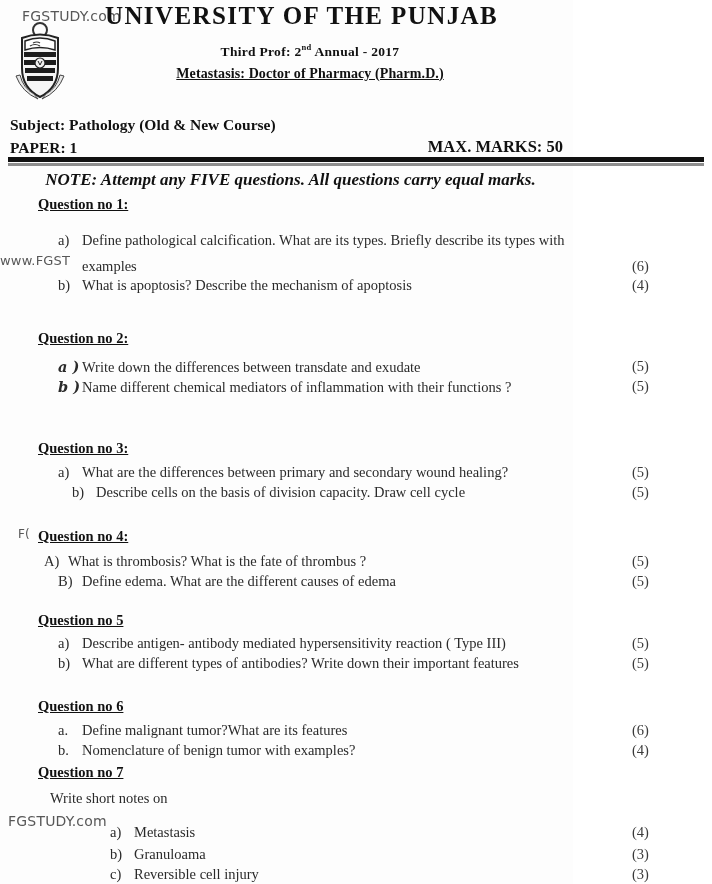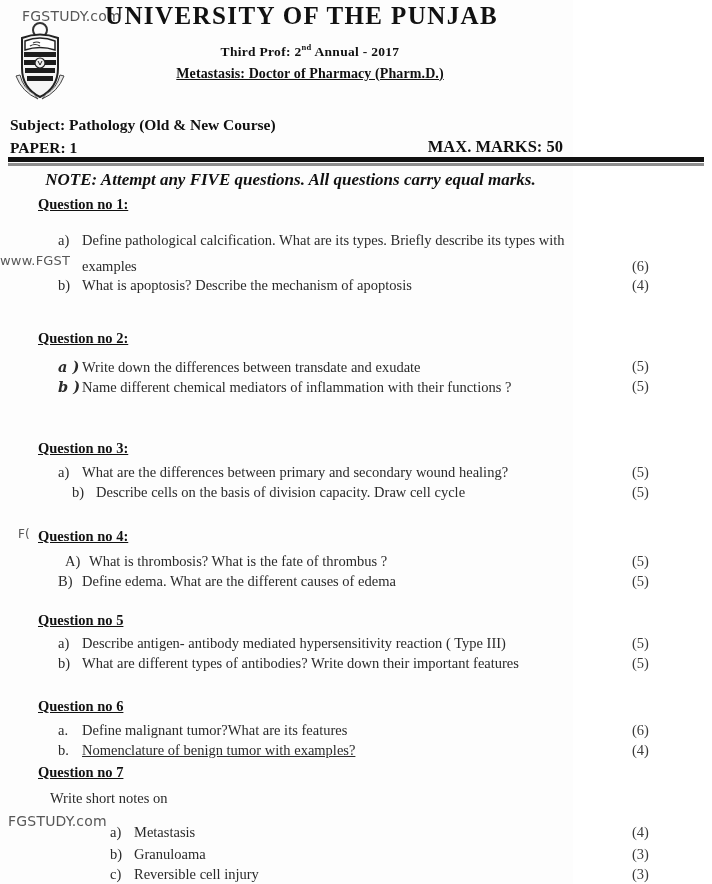--- a/index.html
+++ b/index.html
@@ -266,33 +266,33 @@
       <div class="q-item" style="top: 358px; left: 58px;"><span class="q-label script">a )</span><span>Write down the differences between transdate and exudate</span></div>
       <div class="q-mark" style="top: 358px;">(5)</div>
       <div class="q-item" style="top: 378px; left: 58px;"><span class="q-label script">b )</span><span>Name different chemical mediators of inflammation with their functions ?</span></div>
       <div class="q-mark" style="top: 378px;">(5)</div>
       <div class="q-head" style="top: 440px;">Question no 3:</div>
       <div class="q-item" style="top: 464px; left: 58px;"><span class="q-label">a)</span><span>What are the differences between primary and secondary wound healing?</span></div>
       <div class="q-mark" style="top: 464px;">(5)</div>
       <div class="q-item" style="top: 484px; left: 72px;"><span class="q-label">b)</span><span>Describe cells on the basis of division capacity. Draw cell cycle</span></div>
       <div class="q-mark" style="top: 484px;">(5)</div>
       <div class="q-head" style="top: 528px;">Question no 4:</div>
-      <div class="q-item" style="top: 553px; left: 65px;"><span class="q-label">A)</span><span>What is thrombosis? What is the fate of thrombus ?</span></div>
+      <div class="q-item" style="top: 553px; left: 44px;"><span class="q-label">A)</span><span>What is thrombosis? What is the fate of thrombus ?</span></div>
       <div class="q-mark" style="top: 553px;">(5)</div>
       <div class="q-item" style="top: 573px; left: 58px;"><span class="q-label">B)</span><span>Define edema. What are the different causes of edema</span></div>
       <div class="q-mark" style="top: 573px;">(5)</div>
       <div class="q-head" style="top: 612px;">Question no 5</div>
       <div class="q-item" style="top: 635px; left: 58px;"><span class="q-label">a)</span><span>Describe antigen- antibody mediated hypersensitivity reaction ( Type III)</span></div>
       <div class="q-mark" style="top: 635px;">(5)</div>
       <div class="q-item" style="top: 655px; left: 58px;"><span class="q-label">b)</span><span>What are different types of antibodies? Write down their important features</span></div>
       <div class="q-mark" style="top: 655px;">(5)</div>
       <div class="q-head" style="top: 698px; text-align: right;">Question no 6</div>
       <div class="q-item" style="top: 722px; left: 58px;"><span class="q-label">a.</span><span>Define malignant tumor?What are its features</span></div>
       <div class="q-mark" style="top: 722px;">(6)</div>
-      <div class="q-item" style="top: 742px; left: 58px; text-decoration: underline;"><span class="q-label">b.</span><span>Nomenclature of benign tumor with examples?</span></div>
+      <div class="q-item" style="top: 742px; left: 58px;"><span class="q-label">b.</span><span>Nomenclature of benign tumor with examples?</span></div>
       <div class="q-mark" style="top: 742px;">(4)</div>
       <div class="q-head" style="top: 764px;">Question no 7</div>
       <div class="writenotes" style="top: 790px;">Write short notes on</div>
       <div class="q-item" style="top: 824px; left: 110px;"><span class="q-label">a)</span><span>Metastasis</span></div>
       <div class="q-mark" style="top: 824px;">(4)</div>
       <div class="q-item" style="top: 846px; left: 110px;"><span class="q-label">b)</span><span>Granuloama</span></div>
       <div class="q-mark" style="top: 846px;">(3)</div>
       <div class="q-item" style="top: 866px; left: 110px;"><span class="q-label">c)</span><span>Reversible cell injury</span></div>
       <div class="q-mark" style="top: 866px;">(3)</div>
     </div>

